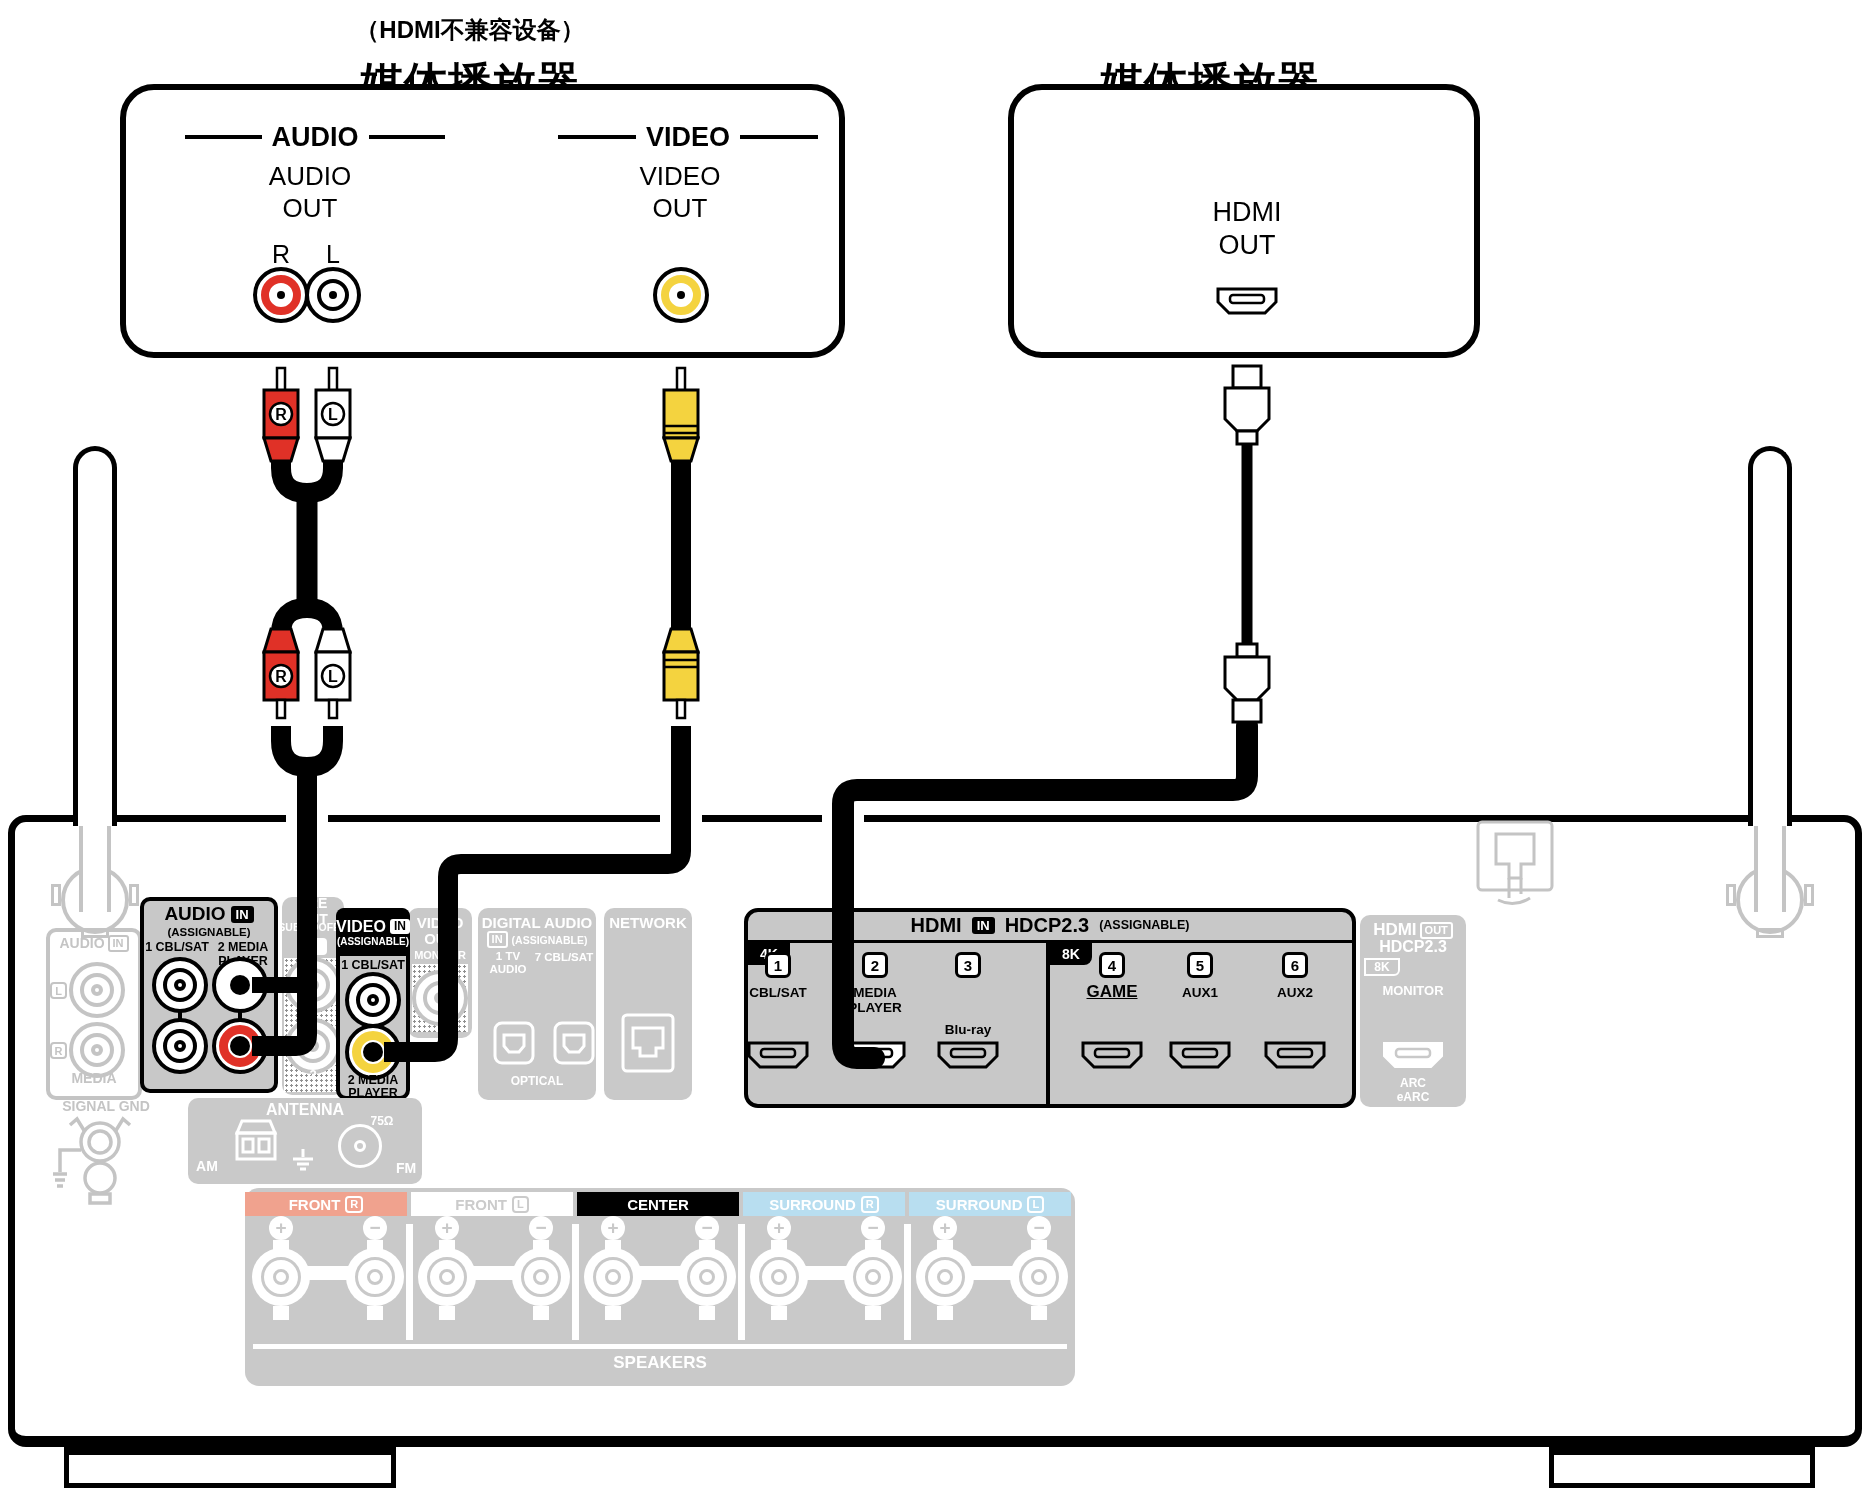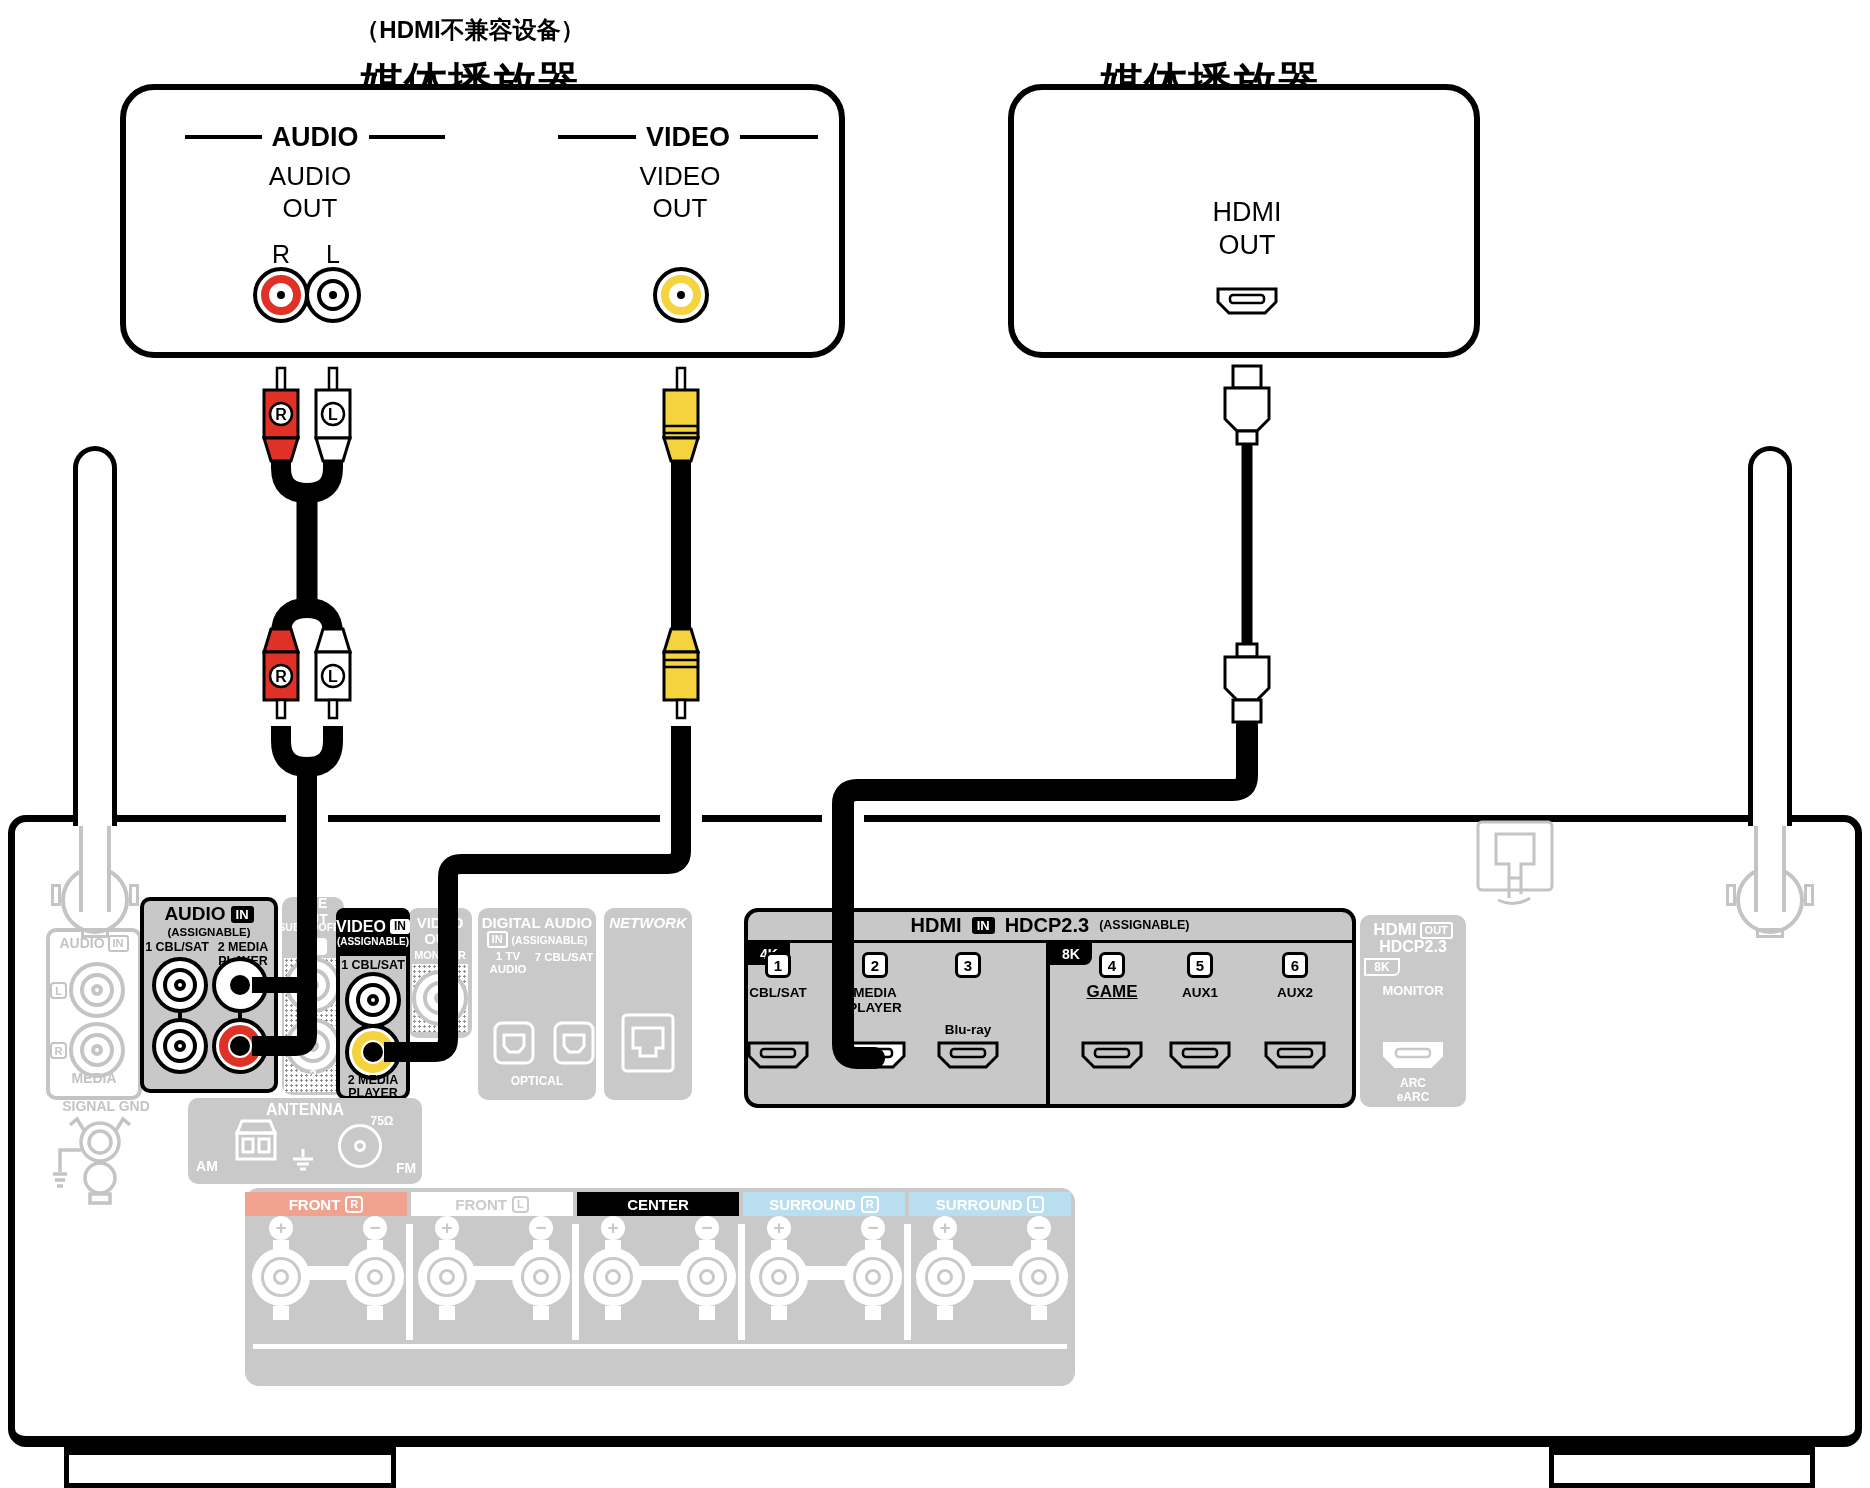--- a/index.html
+++ b/index.html
@@ -201,21 +201,21 @@
   </svg>
   <svg class="A" style="left:552px;top:1020px;" width="44" height="46" viewBox="0 0 44 46">
     <g stroke="#fff" stroke-width="3" fill="none">
         <rect x="3" y="3" width="38" height="40" rx="7"></rect>
         <path d="M12,15 H32 V26 L27,32 H17 L12,26 Z"></path>
       </g>
   </svg>
   <div class="A c w b" style="left:478px;top:1074px;width:118px;height:14px;font-size:12px;">OPTICAL</div>
 
   <div class="A ghblock" style="left:604px;top:908px;width:88px;height:192px;"></div>
-  <div class="A c w b" style="left:604px;top:914px;width:88px;height:17px;font-size:15px;font-style:italic;">NETWORK</div>
+  <div class="A c w b" style="left:604px;top:914px;width:88px;height:17px;font-size:15px;">NETWORK</div>
   <svg class="A" style="left:620px;top:1012px;" width="56" height="62" viewBox="0 0 56 62">
     <g stroke="#fff" stroke-width="3" fill="none">
         <rect x="3" y="3" width="50" height="56" rx="4"></rect>
         <path d="M13,16 H43 V36 H36 V44 H20 V36 H13 Z"></path>
       </g>
   </svg>
 
   <div class="A ghblock" style="left:188px;top:1098px;width:234px;height:86px;"></div>
   <div class="A c w b" style="left:188px;top:1100px;width:234px;height:20px;font-size:16px;">ANTENNA</div>
   <svg class="A" style="left:230px;top:1118px;" width="52" height="46" viewBox="0 0 52 46">
@@ -388,20 +388,21 @@
   <div class="sign" style="left:1027px;top:1216px;">−</div>
   <div class="wbar" style="left:937px;top:1240px;width:16px;height:12px;"></div>
   <div class="wbar" style="left:1031px;top:1240px;width:16px;height:12px;"></div>
   <div class="wbar" style="left:963px;top:1266px;width:58px;height:14px;"></div>
   <div class="post" style="left:916px;top:1248px;"></div>
   <div class="post" style="left:1010px;top:1248px;"></div>
   <div class="wbar" style="left:937px;top:1306px;width:16px;height:14px;"></div>
   <div class="wbar" style="left:1031px;top:1306px;width:16px;height:14px;"></div>
 
   <div class="wbar" style="left:253px;top:1344px;width:814px;height:5px;"></div>
+  <div class="A c w b" style="left:245px;top:1352px;width:830px;height:22px;font-size:17px;">SPEAKERS</div>
 
   <div class="A" style="left:73px;top:446px;width:44px;height:380px;border:5px solid #000;border-bottom:none;border-radius:22px 22px 0 0;background:#fff;"></div>
   <div class="A" style="left:61px;top:866px;width:68px;height:68px;border:4px solid #c4c4c4;border-radius:50%;background:#fff;"></div>
   <div class="A" style="left:79px;top:826px;width:32px;height:86px;border-left:4px solid #c4c4c4;border-right:4px solid #c4c4c4;background:#fff;"></div>
   <div class="A" style="left:51px;top:884px;width:10px;height:22px;border:3px solid #c4c4c4;"></div>
   <div class="A" style="left:129px;top:884px;width:10px;height:22px;border:3px solid #c4c4c4;"></div>
   <div class="A" style="left:81px;top:928px;width:28px;height:10px;border:3px solid #c4c4c4;"></div>
 
   <div class="A" style="left:1748px;top:446px;width:44px;height:380px;border:5px solid #000;border-bottom:none;border-radius:22px 22px 0 0;background:#fff;"></div>
   <div class="A" style="left:1736px;top:866px;width:68px;height:68px;border:4px solid #c4c4c4;border-radius:50%;background:#fff;"></div>

